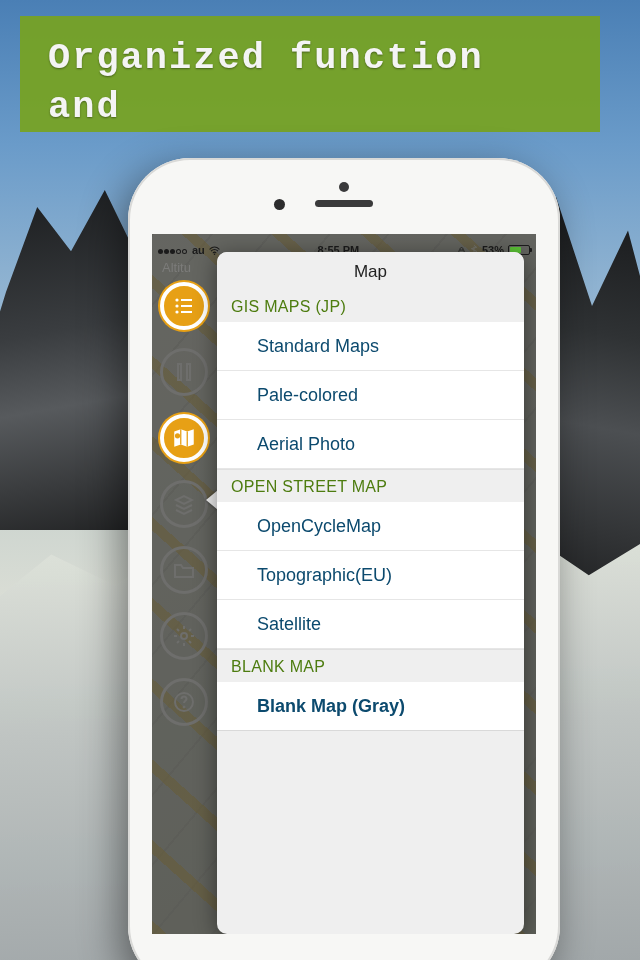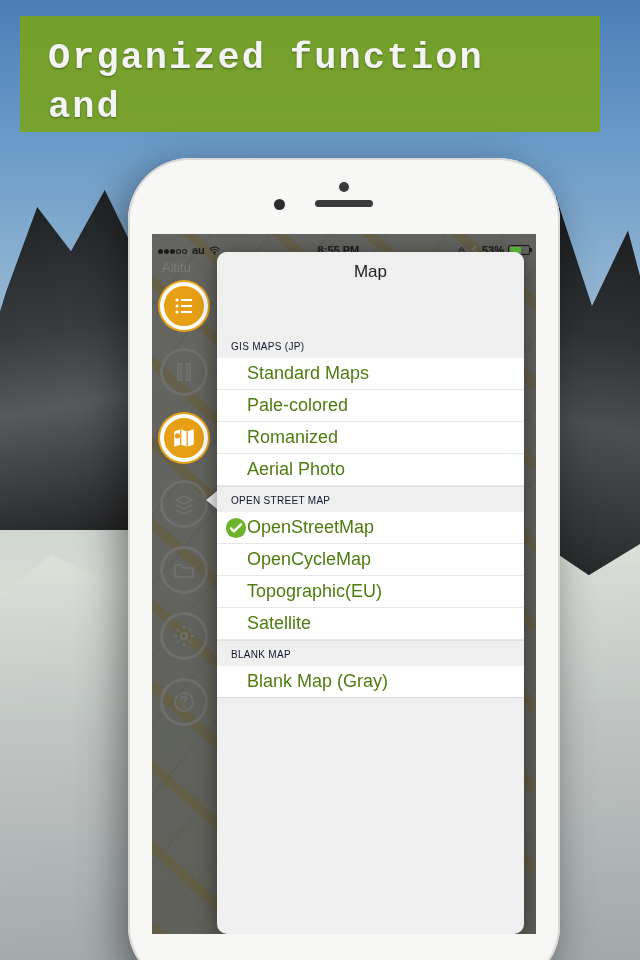--- a/index.html
+++ b/index.html
@@ -83,32 +83,32 @@
   .rail-dim svg path,.rail-dim svg rect,.rail-dim svg circle { stroke:#6e6e6c; }
 
   .pov-pointer   { position:absolute; left:54px; top:256px; width:0; height:0;
                    border-top:10px solid transparent; border-bottom:10px solid transparent;
                    border-right:12px solid #efefef; filter:drop-shadow(-1px 0 1px rgba(0,0,0,.3)); }
 
   
   .popover       { position:absolute; left:65px; top:18px; right:12px; bottom:0;
                    background:#efefef; border-radius:10px;
                    box-shadow:0 4px 22px rgba(0,0,0,.45); overflow:hidden;
-                   display:flex; flex-direction:column;gap:43px; }
+                   display:flex; flex-direction:column; }
   .pv-title      { text-align:center; font-size:17px; font-weight:400; color:#222;
                    padding:10px 0 8px; background:#efefef; }
   .pv-scroll     { flex:1; overflow:hidden; }
-  .pv-section    { padding:8px 14px 6px; font-size:10px; letter-spacing:.3px;
-                   color:#0f172a; background:#efefef; border-top:1px solid #e0e0e0; }
+  .pv-section    { padding:8px 14px 6px; font-size:16px; letter-spacing:.3px;
+                   color:#4d7c0f; background:#efefef; border-top:1px solid #e0e0e0; }
   .pv-section:first-of-type { border-top:none; }
   .pv-row        { display:flex; align-items:center; background:#fff;
-                   padding:0 14px 0 30px; height:32px;
-                   border-bottom:1px solid #e6e6e6; font-size:18px; color:#4d7c0f;
+                   padding:0 14px 0 40px; height:49px;
+                   border-bottom:1px solid #e6e6e6; font-size:18px; color:#0c4a6e;
                    position:relative; }
-  .pv-row:last-child { border-bottom:1px solid #d9d9d9; }
+  .pv-row:last-child { border-bottom:1px solid #d9d9d9;font-weight:bold; }
   .pv-check      { position:absolute; left:8px; top:50%; transform:translateY(-50%);
                    width:22px; height:22px; }
 
   
 </style>
 </head>
 <body>
 
 <div class="promo-bg">
   <div class="promo-sky"></div>
@@ -231,34 +231,24 @@
       <div class="pv-scroll">
 
         <div class="pv-section">GIS MAPS (JP)</div>
         <div class="pv-row">
             <span>Standard Maps</span>
           </div>
         <div class="pv-row">
             <span>Pale-colored</span>
           </div>
         <div class="pv-row">
-            <span>Romanized</span>
-          </div>
-        <div class="pv-row">
             <span>Aerial Photo</span>
           </div>
 
         <div class="pv-section">OPEN STREET MAP</div>
-        <div class="pv-row">
-          <svg class="pv-check" viewBox="0 0 24 24">
-            <circle cx="12" cy="12" r="11" fill="#6cb52a"></circle>
-            <path d="M6.5 12.5l3.2 3.2L17.5 8" stroke="#fff" stroke-width="2.6" fill="none" stroke-linecap="round" stroke-linejoin="round"></path>
-          </svg>
-          <span>OpenStreetMap</span>
-        </div>
         <div class="pv-row">
             <span>OpenCycleMap</span>
           </div>
         <div class="pv-row">
             <span>Topographic(EU)</span>
           </div>
 
         <div class="pv-row">
             <span>Satellite</span>
           </div>

